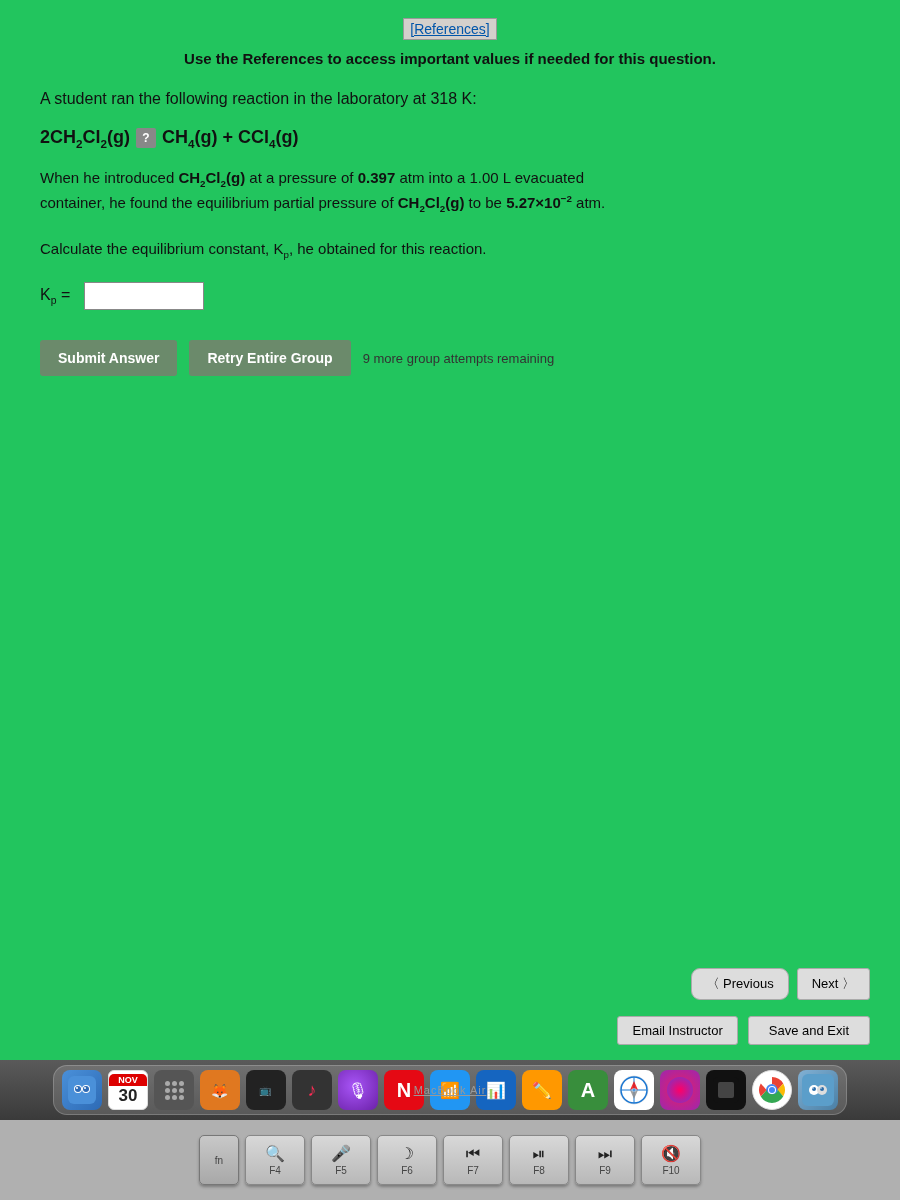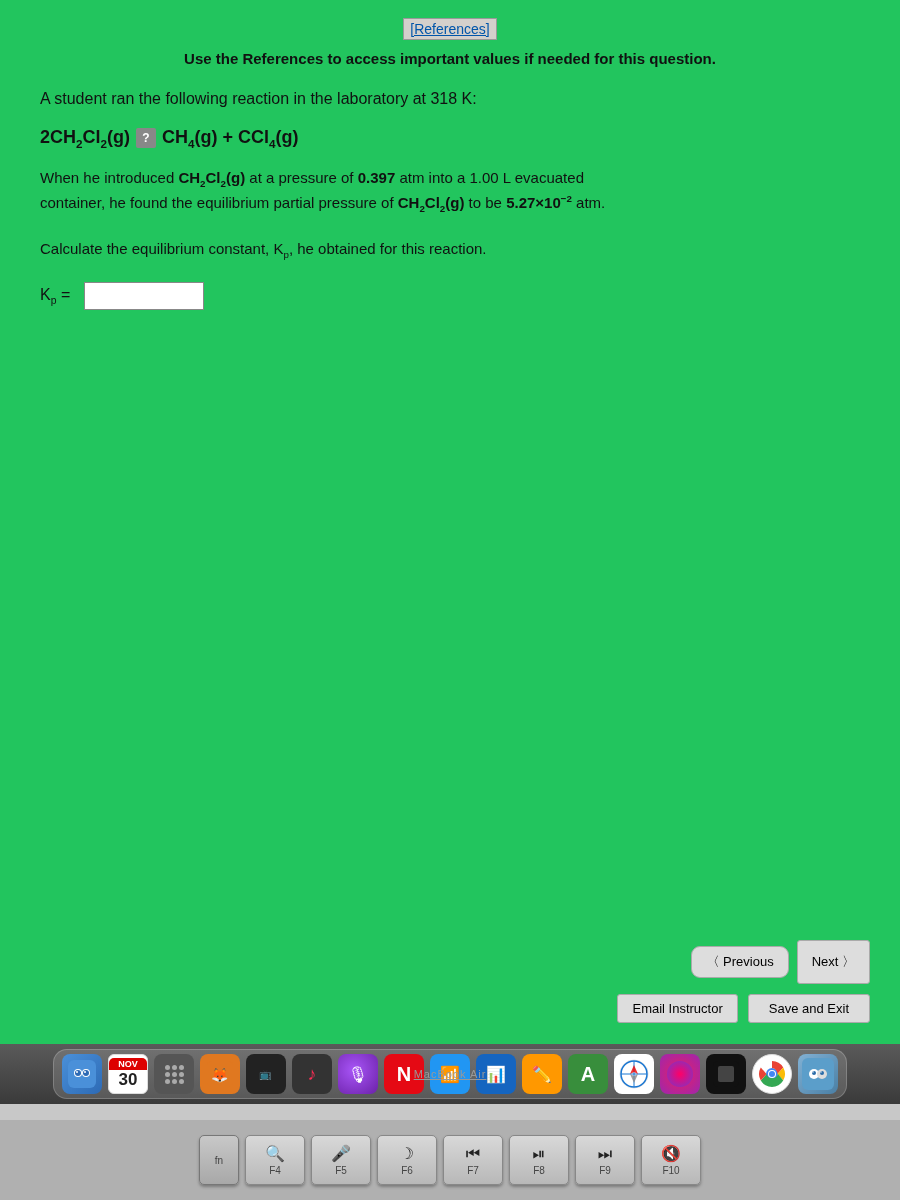--- a/index.html
+++ b/index.html
@@ -155,29 +155,29 @@
       border: 1px solid #aaa;
       padding: 6px 14px;
       font-size: 13px;
       cursor: pointer;
       border-radius: 9px;
     }
 
     .btn-next {
       background: #ddd;
       border: 1px solid #aaa;
-      padding: 12px 14px;
+      padding: 6px 14px;
       font-size: 13px;
       cursor: pointer;
       border-radius: 3px;
     }
 
     .bottom-action-row {
       position: absolute;
-      bottom: 21px;
+      bottom: 15px;
       right: 30px;
       display: flex;
       align-items: center;
       gap: 10px;
     }
 
     .btn-email {
       background: #ddd;
       border: 1px solid #aaa;
       padding: 6px 14px;
@@ -260,21 +260,20 @@
 
     
     .keyboard-row {
       background: #b0b0b0;
       height: 80px;
       display: flex;
       align-items: center;
       justify-content: center;
       gap: 6px;
       padding: 10px 20px;
-      margin-top: 16px;
     }
 
     .key {
       background: linear-gradient(to bottom, #d8d8d8, #b8b8b8);
       border: 1px solid #888;
       border-radius: 5px;
       padding: 6px 10px;
       font-size: 11px;
       color: #222;
       display: flex;
@@ -346,20 +345,25 @@
 
   <div class="question-body">
     Calculate the equilibrium constant, K<sub>p</sub>, he obtained for this reaction.
   </div>
 
   <div class="kp-row">
     <span class="kp-label">K<sub>p</sub> =</span>
     <input class="kp-input" type="text" value="" style="">
   </div>
 
+  <div class="button-row">
+    <button class="btn-submit">Submit Answer</button>
+    <button class="btn-retry">Retry Entire Group</button>
+    <span class="attempts-text">9 more group attempts remaining</span>
+  </div>
 
   <div class="nav-row">
     <button class="btn-previous">
       <span class="chevron-left"></span>
       <span>Previous</span>
     </button>
     <button class="btn-next">
       <span>Next</span>
       <span class="chevron-right"></span>
     </button>

